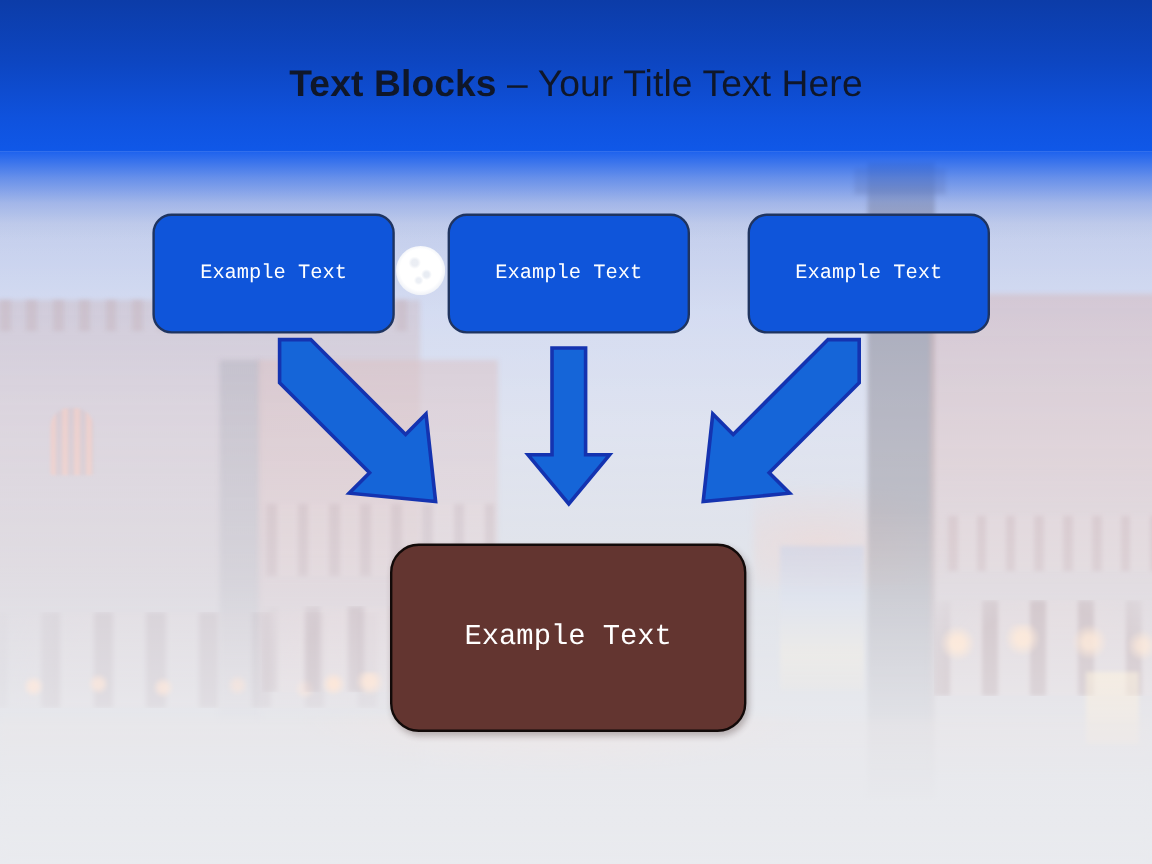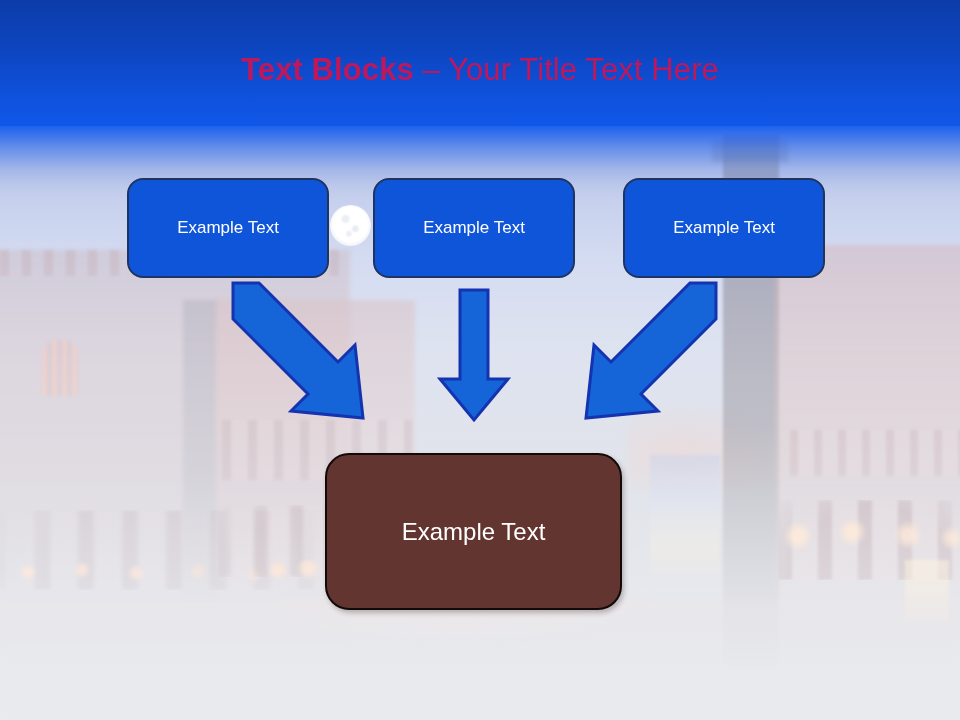--- a/index.html
+++ b/index.html
@@ -361,37 +361,38 @@
         rgba(170,186,228,0.20) 82%,
         rgba(196,205,226,0.00) 100%);
   }
 
   .slide-title {
     position: absolute;
     left: 0;
     top: 50px;
     width: 960px;
     text-align: center;
-    color: #be185d;
+    color: #0f172a;
     font-size: 31px;
     line-height: 40px;
     letter-spacing: 0.1px;
     white-space: nowrap;
   }
   .slide-title .t-bold { font-weight: bold; }
   .slide-title .t-light { font-weight: normal; }
 
   
   .node {
     position: absolute;
     box-sizing: border-box;
     display: flex;
     align-items: center;
     justify-content: center;
     text-align: left;
+    font-family: Liberation Mono, monospace;
   }
   .node-top {
     width: 202px;
     height: 100px;
     background: #0f55da;
     border: 2.5px solid #1f3460;
     border-radius: 16px;
     color: #ffffff;
     font-size: 17px;
   }

